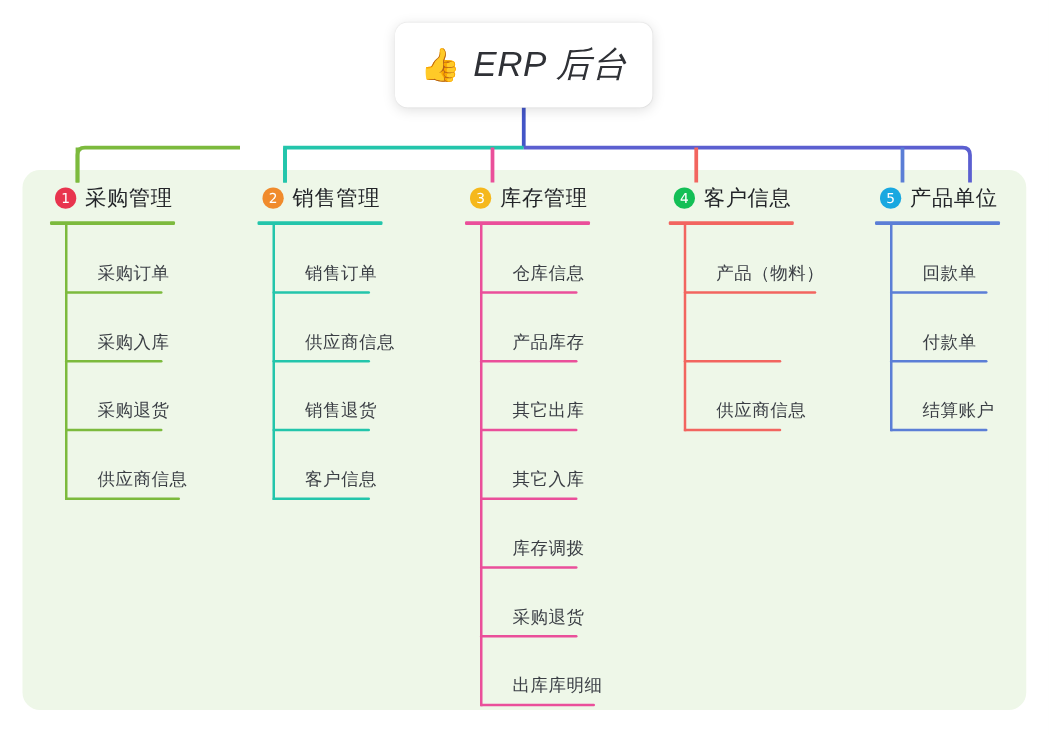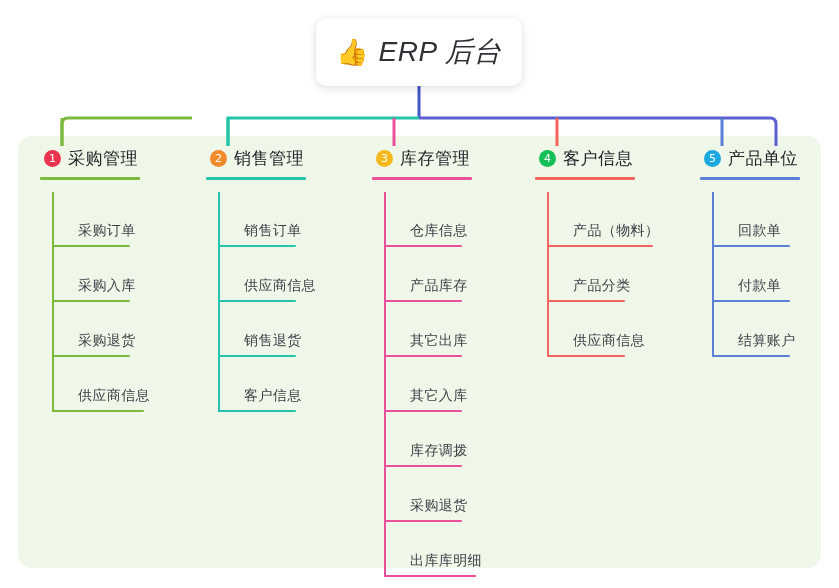--- a/index.html
+++ b/index.html
@@ -106,21 +106,21 @@
     letter-spacing: 0.5px;
   }
   .col-rule {
     height: 3px;
     margin-top: 6px;
     border-radius: 1px;
   }
 
   .leaves {
     position: relative;
-    margin-top: 12px;
+    margin-top: 0;
     padding-left: 12px;
   }
   .spine {
     position: absolute;
     left: 12px;
     top: 0;
     width: 2px;
   }
   .leaf {
     position: relative;
@@ -268,21 +268,20 @@
         <span class="col-title">客户信息</span>
       </div>
       <div class="col-rule" style="background: rgb(242, 101, 95); width: 100px;"></div>
       <div class="leaves">
         <div class="spine" style="background: rgb(242, 101, 95); height: 165px;"></div>
         <div class="leaf">
           <div class="leaf-label">产品（物料）</div>
           <div class="leaf-rule" style="background: rgb(242, 101, 95); width: 106px; margin-left: -26px;"></div>
         </div>
         <div class="leaf">
-          <div class="leaf-label">产品分类</div>
           <div class="leaf-rule" style="background: rgb(242, 101, 95); width: 78px; margin-left: -26px;"></div>
         </div>
         <div class="leaf">
           <div class="leaf-label">供应商信息</div>
           <div class="leaf-rule" style="background: rgb(242, 101, 95); width: 78px; margin-left: -26px;"></div>
         </div>
       </div>
     </div>
     <div class="column" style="left: 700px;">
       <div class="col-header">

